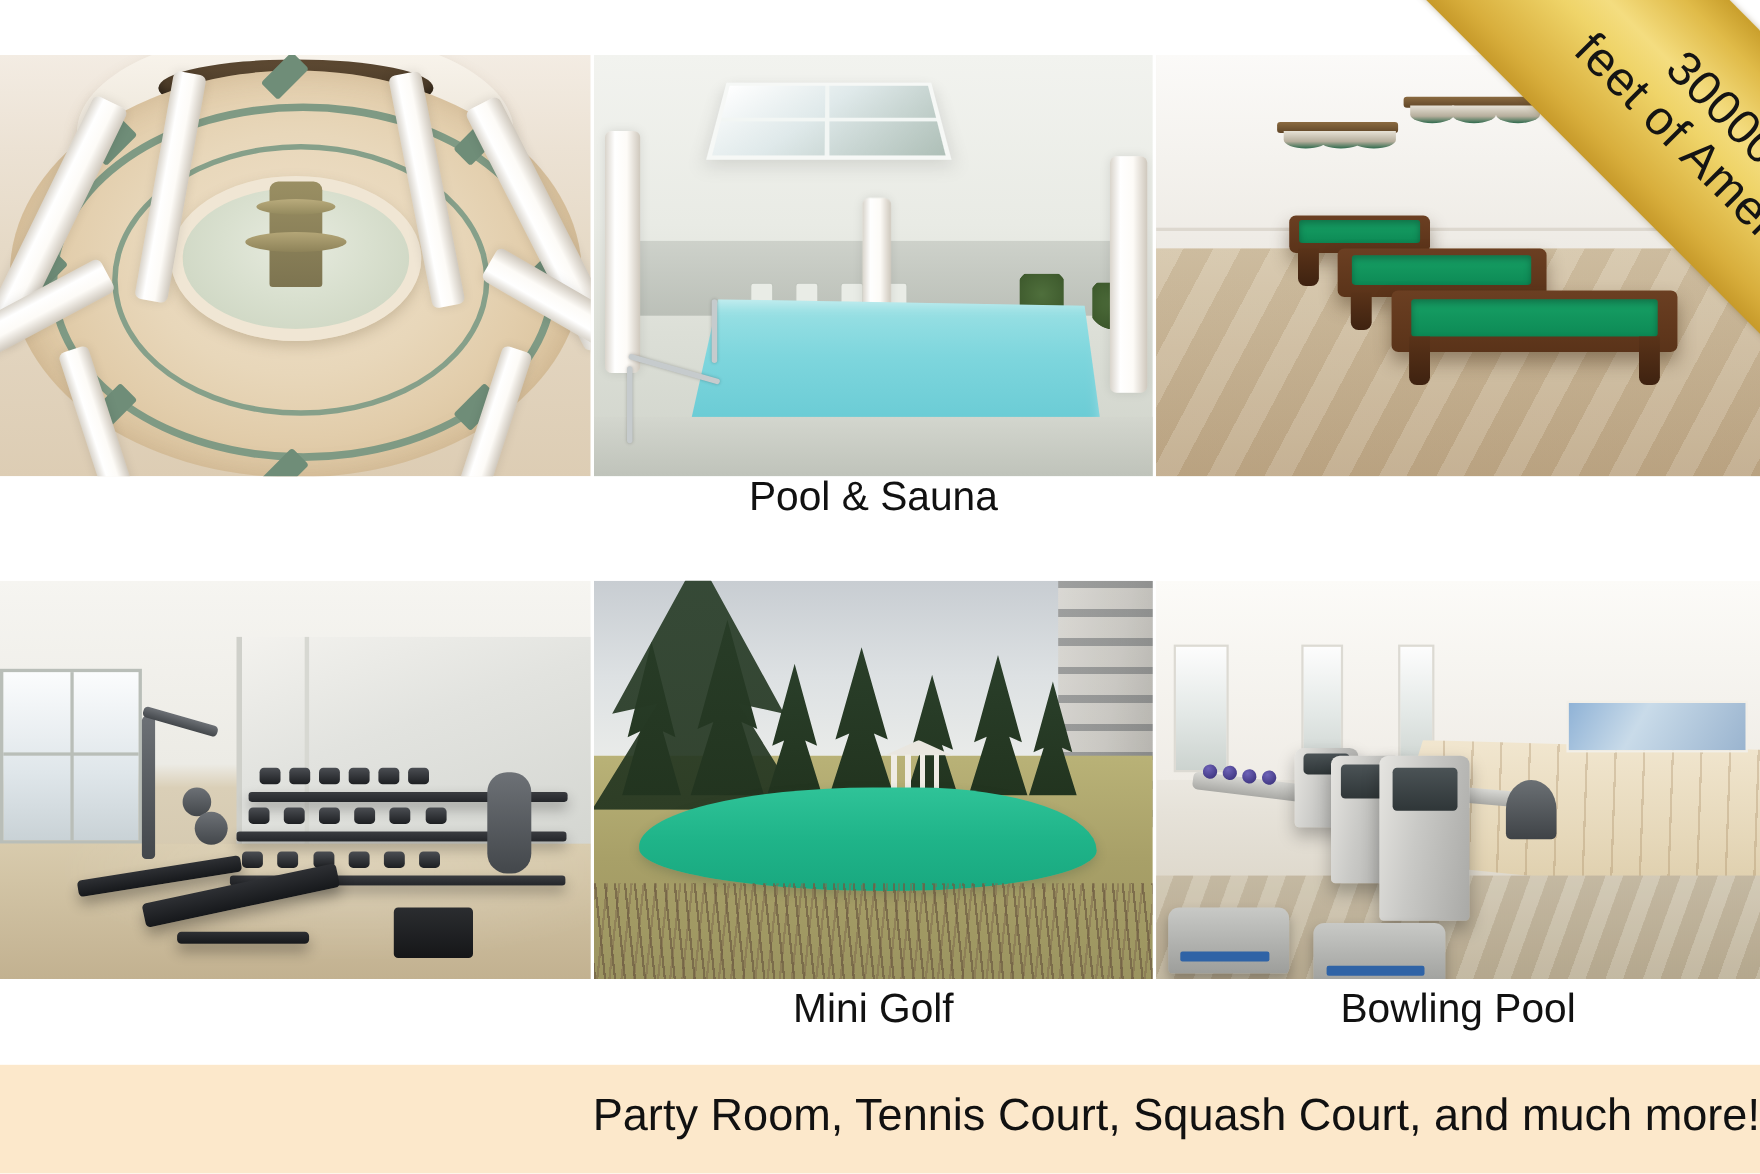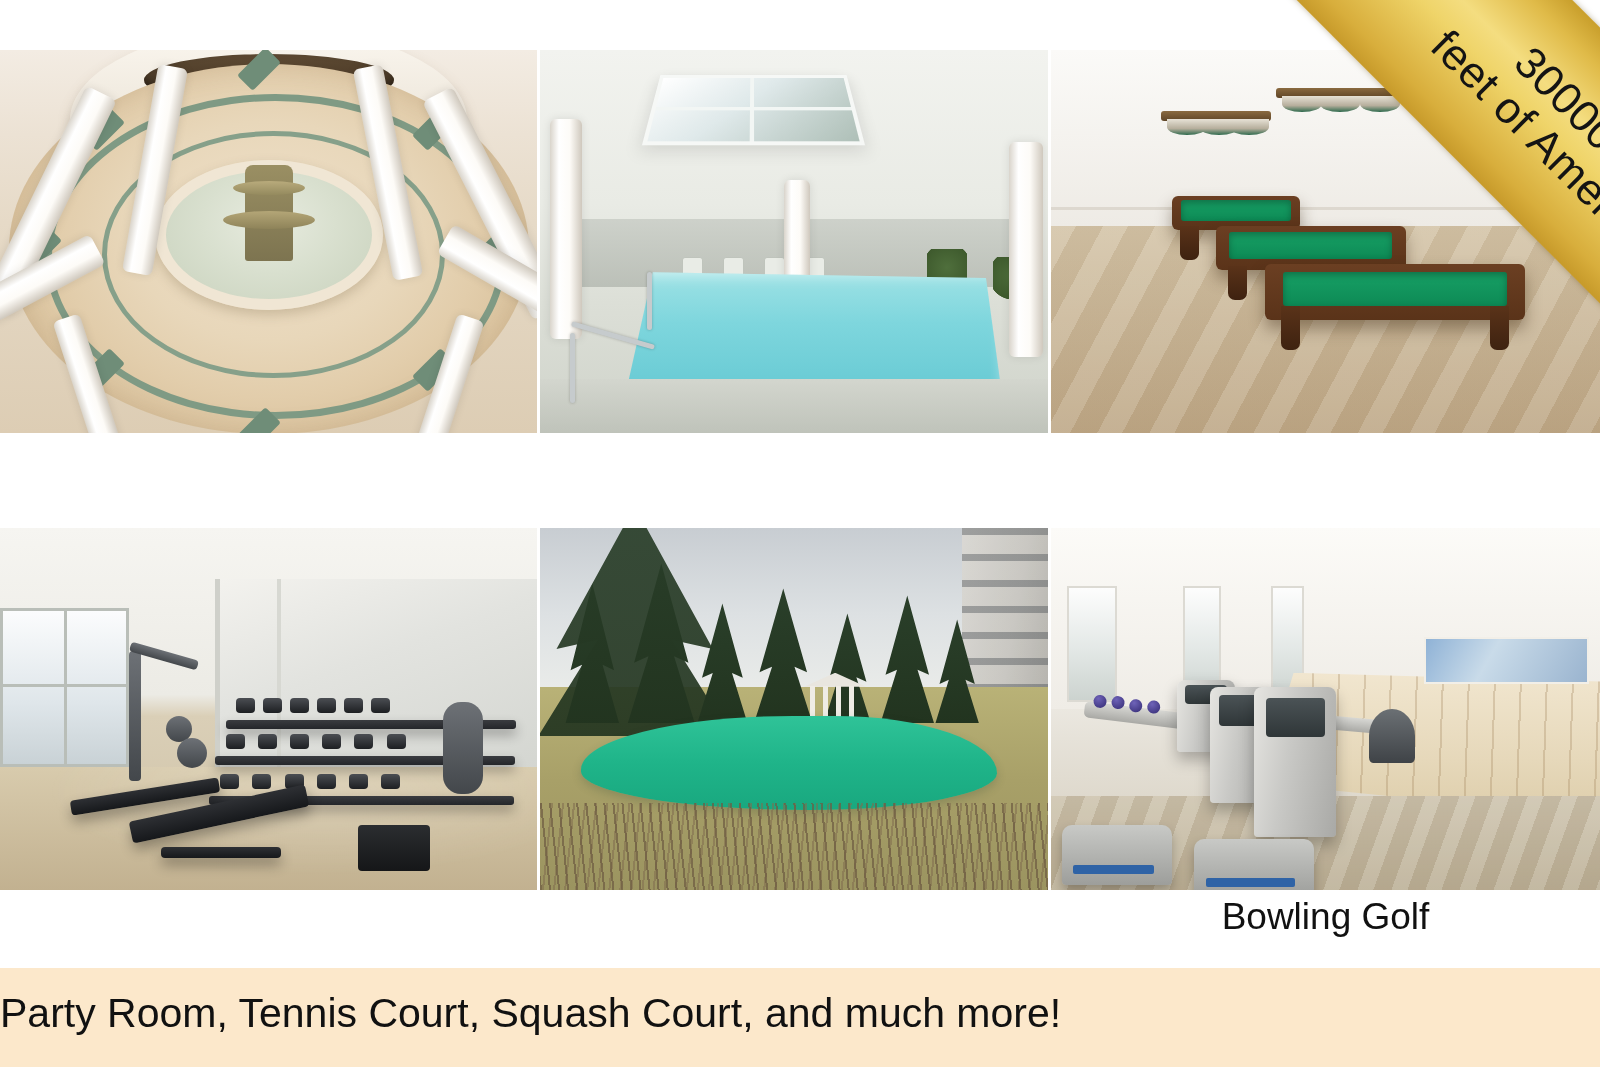--- a/index.html
+++ b/index.html
@@ -69,21 +69,21 @@
     position: absolute;
     left: 0; top: 968px;
     width: 1600px; height: 99px;
     background: #fce8cb;
     z-index: 7;
   }
   .footer-text {
     position: absolute;
     left: 0; top: 22px;
     width: 1600px;
-    text-align: left;
+    text-align: right;
     font-size: 41px;
     color: #111111;
   }
 
   
   .ribbon-wrap {
     position: absolute;
     right: 0; top: 0;
     width: 390px; height: 335px;
     overflow: hidden;
@@ -672,21 +672,23 @@
       <div class="machine" style="left:58%;top:50%;width:46px;height:54px;border-radius:50% 50% 10% 10%;background:linear-gradient(180deg,#6b7074,#3f4347);"></div>
       <div class="bowl-chair" style="left:2%;top:82%;width:110px;height:60px;">
           <div class="stripe"></div>
         </div>
       <div class="bowl-chair" style="left:26%;top:86%;width:120px;height:58px;">
           <div class="stripe"></div>
         </div>
     </div>
   </div>
 
-  <div class="cap cap-bowl">Bowling Golf</div>
+  <div class="cap cap-pool">Pool &amp; Sauna</div>
+  <div class="cap cap-golf">Mini Golf</div>
+  <div class="cap cap-bowl">Bowling Pool</div>
 
   <div class="footer">
     <div class="footer-text">Party Room, Tennis Court, Squash Court, and much more!</div>
   </div>
 
   <div class="ribbon-wrap">
     <div class="ribbon">
       <div class="ribbon-label">30000 Sq
 feet of Amenities</div>
     </div>

